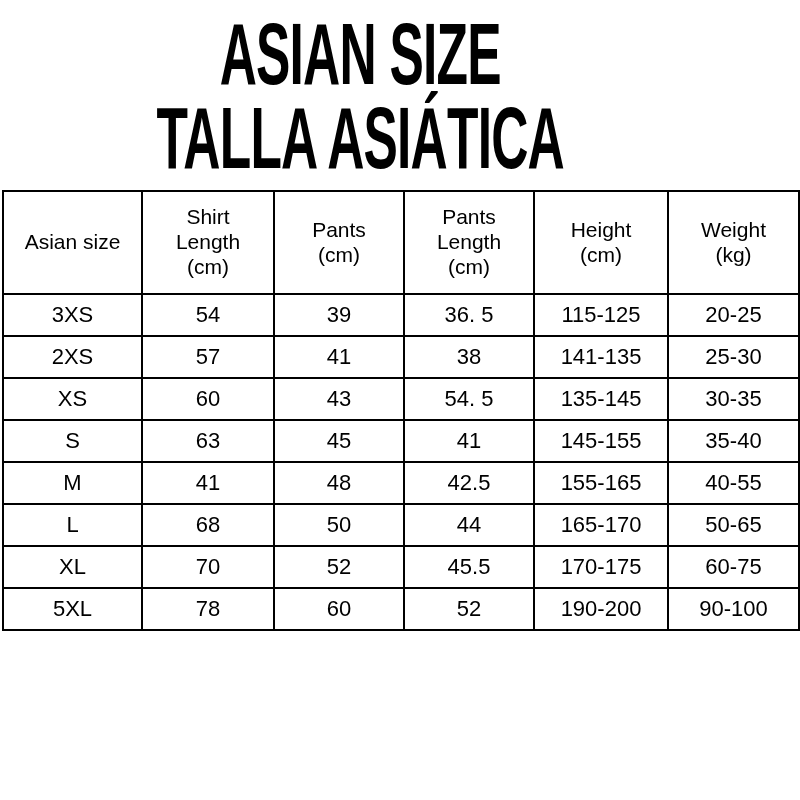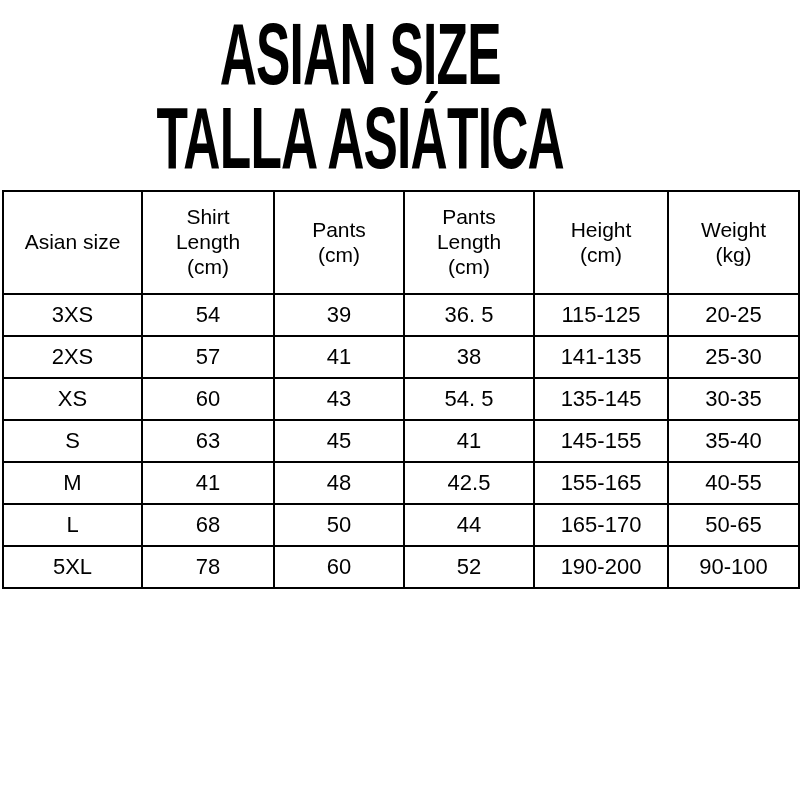--- a/index.html
+++ b/index.html
@@ -166,20 +166,28 @@
         </tr>
         <tr>
           <td>L</td>
           <td>68</td>
           <td>50</td>
           <td>44</td>
           <td>165-170</td>
           <td>50-65</td>
         </tr>
         <tr>
+          <td>XL</td>
+          <td>70</td>
+          <td>52</td>
+          <td>45.5</td>
+          <td>170-175</td>
+          <td>60-75</td>
+        </tr>
+        <tr>
           <td>5XL</td>
           <td>78</td>
           <td>60</td>
           <td>52</td>
           <td>190-200</td>
           <td>90-100</td>
         </tr>
       </tbody>
   </table>
 </div>

